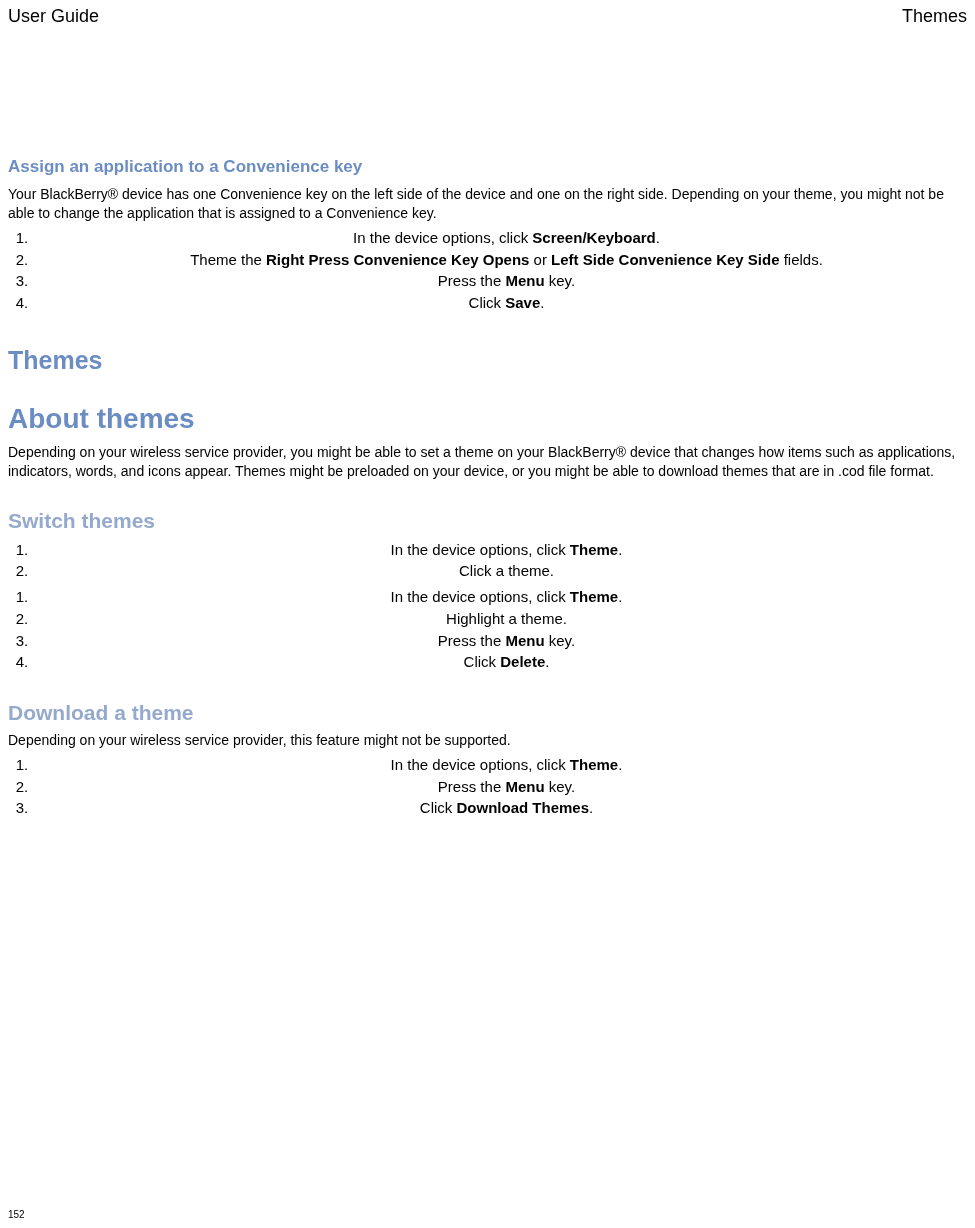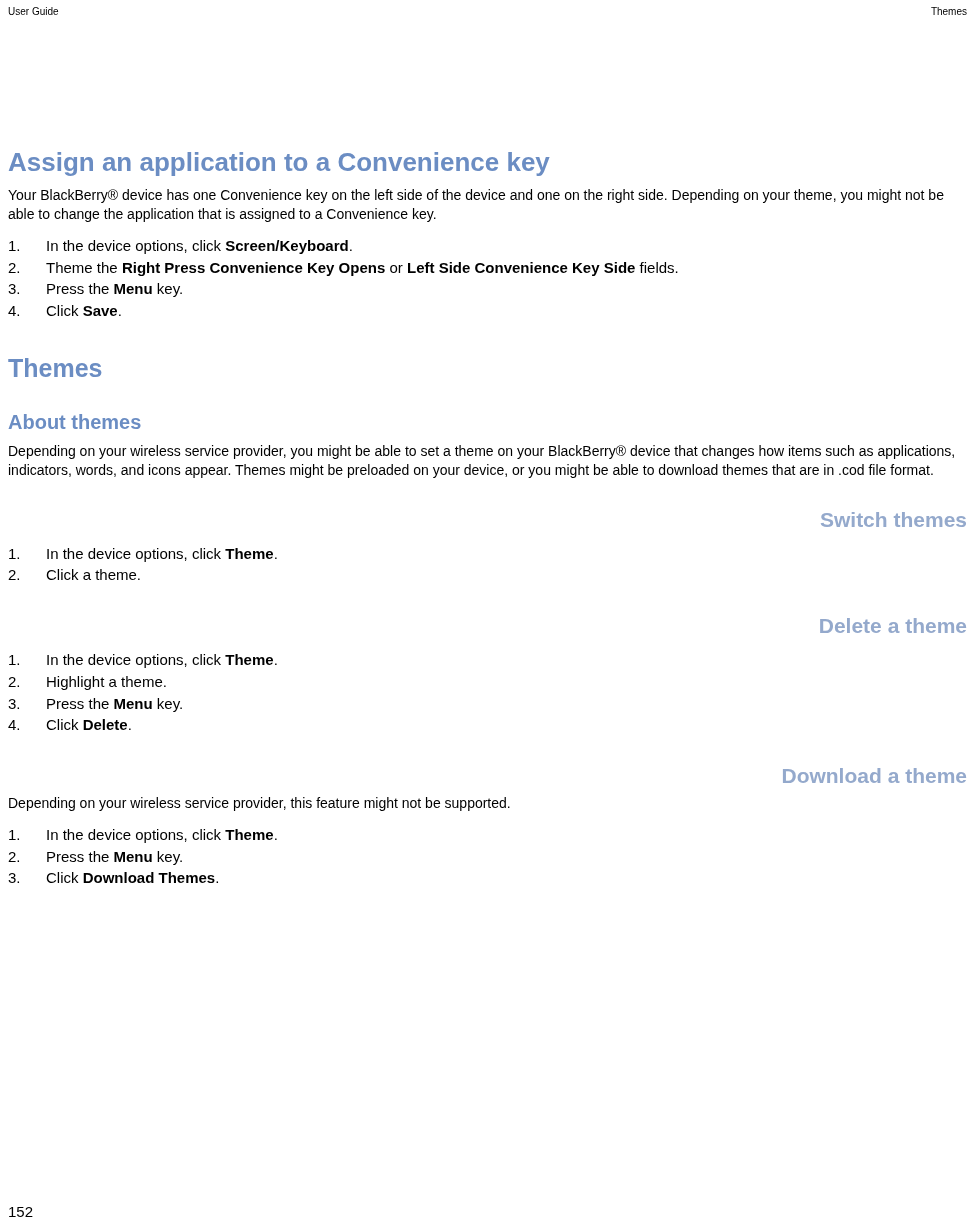--- a/index.html
+++ b/index.html
@@ -8,85 +8,85 @@
       width: 975px;
       height: 1228px;
       background: #ffffff;
       color: #000000;
       position: relative;
     }
     .page-header {
       display: flex;
       justify-content: space-between;
       padding: 6px 8px 0 8px;
-      font-size: 10px;
+      font-size: 18px;
       font-weight: 400;
     }
     .content {
       padding: 130px 8px 0 8px;
     }
     .h2 {
       color: #6b8dc3;
       font-weight: 700;
-      font-size: 26px;
+      font-size: 17px;
       margin-bottom: 8px;
       margin-top: 0;
     }
     .h1 {
       color: #6b8dc3;
       font-weight: 700;
       font-size: 25px;
       margin-top: 32px;
       margin-bottom: 28px;
     }
     .h3 {
       color: #6b8dc3;
       font-weight: 700;
-      font-size: 20px;
+      font-size: 28px;
       margin-top: 28px;
       margin-bottom: 8px;
     }
     .h3b {
       color: #94a9cc;
       font-weight: 700;
       font-size: 21px;
       margin-top: 28px;
       margin-bottom: 6px;
-      text-align: right;
     }
     .body-text {
       font-size: 14px;
       line-height: 1.35;
       margin-bottom: 4px;
     }
     ol.numbered {
       list-style: none;
       counter-reset: item;
       padding-left: 0;
-      margin-top: 11px;
+      margin-top: 4px;
+      text-align: center;
     }
     ol.numbered > li {
       counter-increment: item;
       font-size: 15px;
       line-height: 1.45;
       padding-left: 38px;
       position: relative;
     }
     ol.numbered > li::before {
       content: counter(item) ".";
       position: absolute;
       left: 0;
       width: 28px;
     }
     .bold { font-weight: 700; }
     .page-number {
       position: absolute;
       left: 8px;
       bottom: 8px;
-      font-size: 15px;
+      font-size: 10px;
     }
   </style>
 </head>
 <body>
 
 <div class="page-header">
   <span>User Guide</span>
   <span>Themes</span>
 </div>
 
@@ -117,21 +117,20 @@
   <div class="h3b">Switch themes</div>
   <ol class="numbered">
     <li>
       <span>In the device options, click </span><span class="bold">Theme</span><span>.</span>
     </li>
     <li>
       <span>Click a theme.</span>
     </li>
   </ol>
 
-  <div class="h3b">Delete a theme</div>
   <ol class="numbered">
     <li>
       <span>In the device options, click </span><span class="bold">Theme</span><span>.</span>
     </li>
     <li>
       <span>Highlight a theme.</span>
     </li>
     <li>
       <span>Press the </span><span class="bold">Menu</span><span> key.</span>
     </li>

